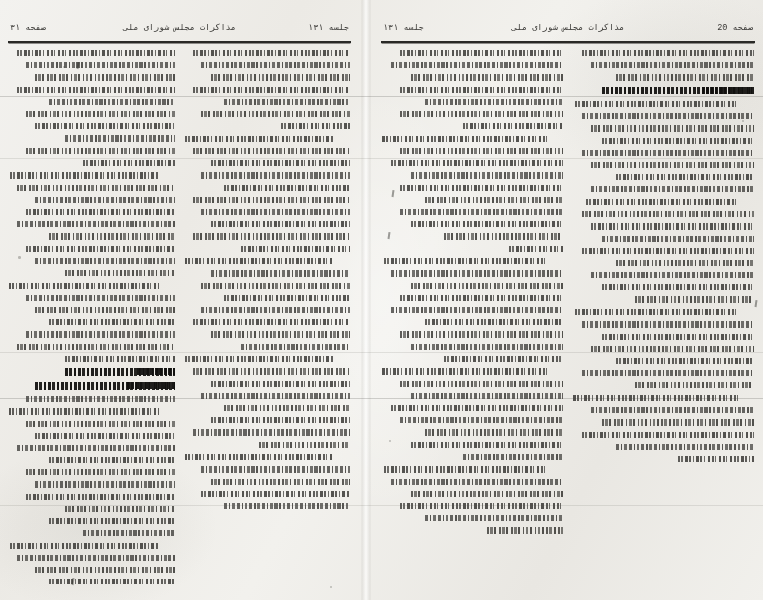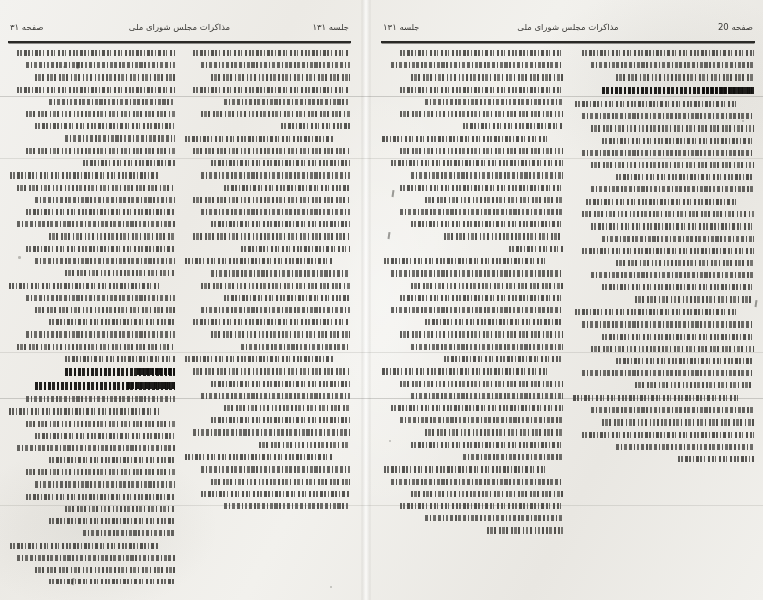--- a/index.html
+++ b/index.html
@@ -31,21 +31,21 @@
   }
   .page-left{flex:1;}
 
   
   .runhead{
     position:absolute;top:22px;left:10px;right:10px;height:20px;
     display:flex;align-items:flex-start;justify-content:space-between;
     font-size:8.5px;color:#2b2a27;letter-spacing:.2px;
   }
   .runhead .rh-center{position:absolute;left:0;right:0;text-align:center;}
-  .rh-item{white-space:nowrap;opacity:.92;}
+  .rh-item{white-space:nowrap;opacity:.92;font-family:Liberation Mono, monospace;}
   .rule{
     position:absolute;left:8px;right:8px;top:41px;height:0;
     border-top:2.1px solid #2a2926;
     box-shadow:0 1.4px 0 -0.5px rgba(40,39,36,.55);
   }
 
   
   .cols{
     position:absolute;top:50px;bottom:16px;left:9px;right:9px;
     display:flex;flex-direction:row;gap:10px;

